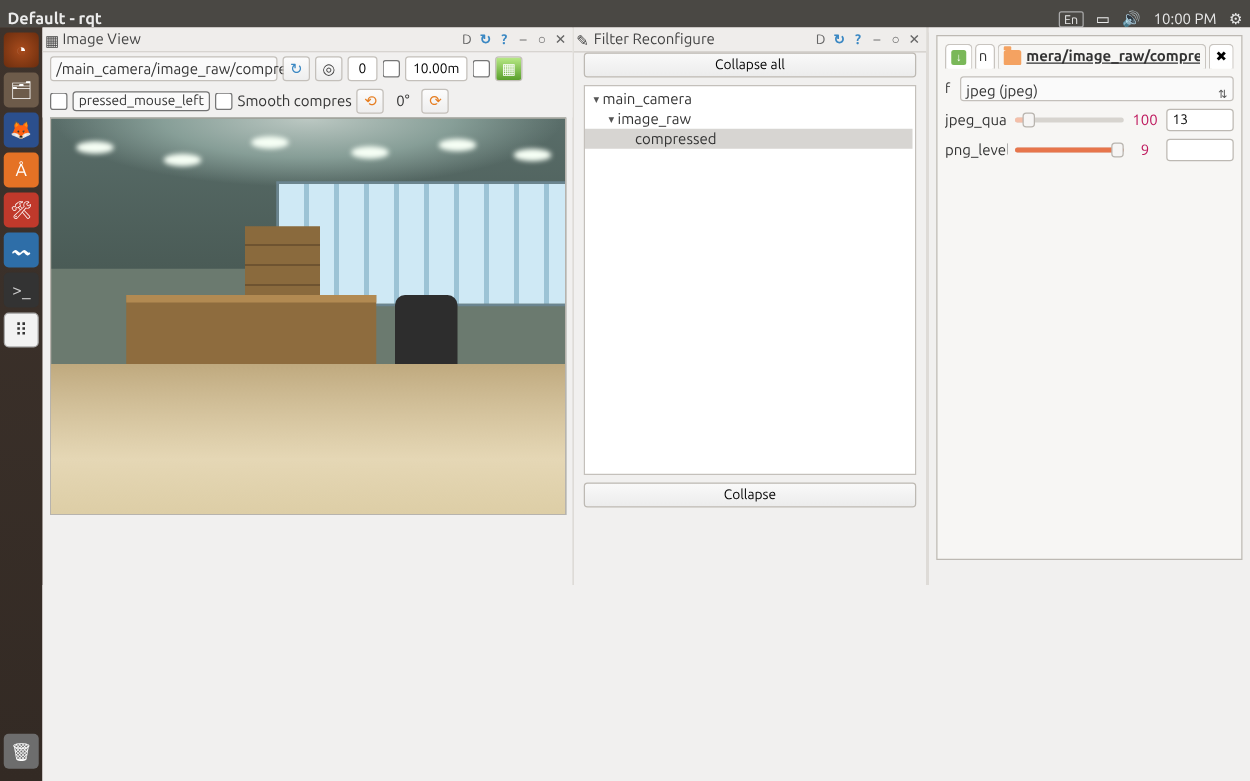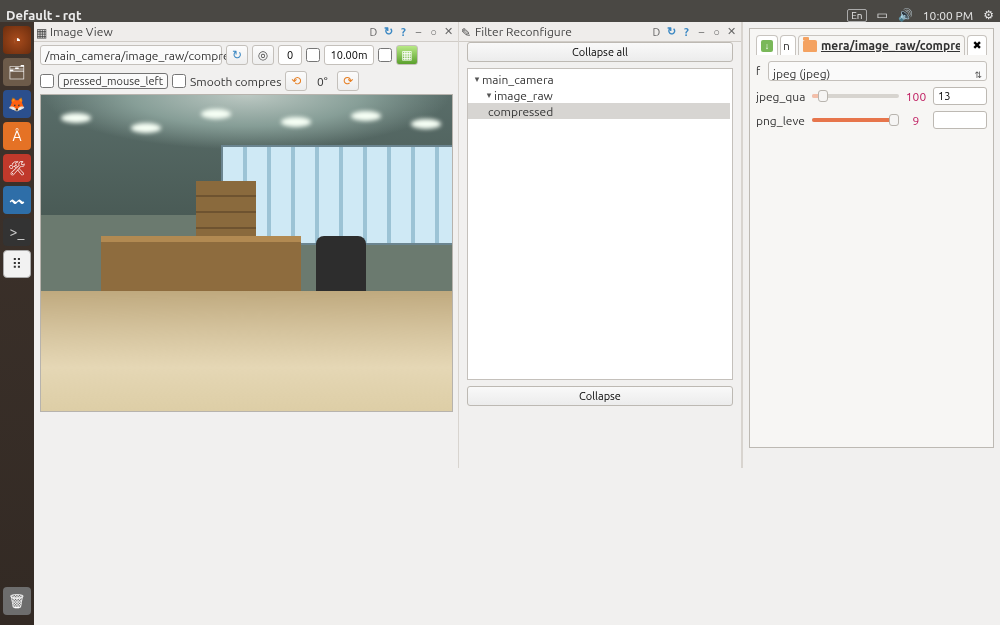--- a/index.html
+++ b/index.html
@@ -59,21 +59,21 @@
 
 .dyn { position: absolute; left: 425px; top: 0; width: 283px; height: 446px; border-right: 1px solid #d8d4cf; }
 .dyn .filter-row { display: flex; align-items: center; gap: 6px; padding: 6px 8px; }
 .dyn .filter-row input { flex: 1; height: 22px; border: 1px solid #bdb9b3; border-radius: 3px; background: #fff; padding: 0 4px; }
 .btn-wide { height: 20px; border: 1px solid #bdb9b3; border-radius: 3px; background: linear-gradient(#f9f9f9,#ececec); font-size: 11px; cursor: pointer; }
 .dyn .colexp { display: flex; gap: 6px; padding: 0 8px 6px; }
 .dyn .colexp .btn-wide { flex: 1; }
 .dyn .tree { margin: 0 8px; border: 1px solid #c4c0bb; height: 312px; background: #fff; font-size: 11px; padding-top: 2px; overflow: hidden; }
 .dyn .tree .row { display: flex; align-items: center; height: 16px; padding-left: 4px; }
 .dyn .tree .tw { display: inline-block; width: 10px; text-align: center; color: #555; font-size: 9px; }
-.dyn .tree .sel { border: none; background: #d7d5d2; width: calc(100% - 2px); border-radius: 0; height: 16px; padding-left: 20px; }
+.dyn .tree .sel { border: none; background: #d7d5d2; width: calc(100% - 2px); border-radius: 0; height: 16px; padding-left: 40px; }
 .dyn .refresh { margin: 6px 8px 0; }
 .dyn .refresh .btn-wide { width: 100%; }
 
 
 .cparams { position: absolute; left: 708px; top: 0; width: 258px; height: 446px; border-left: 1px solid #d8d4cf; padding-bottom: 6px; }
 .cparams .body { margin: 2px 6px 6px; border: 1px solid #bdb9b3; background: #f7f6f4; padding: 6px; height: 420px; }
 .tab-row { display: flex; align-items: center; gap: 2px; height: 20px; margin-bottom: 6px; }
 .tab { height: 20px; border: 1px solid #c8c4bf; border-bottom: none; border-radius: 4px 4px 0 0; background: #fff; display: flex; align-items: center; padding: 0 4px; font-size: 11px; gap: 4px; }
 .tab.active { background: #f7f6f4; font-weight: bold; }
 .format-row { display: flex; align-items: center; gap: 4px; margin-bottom: 6px; }

